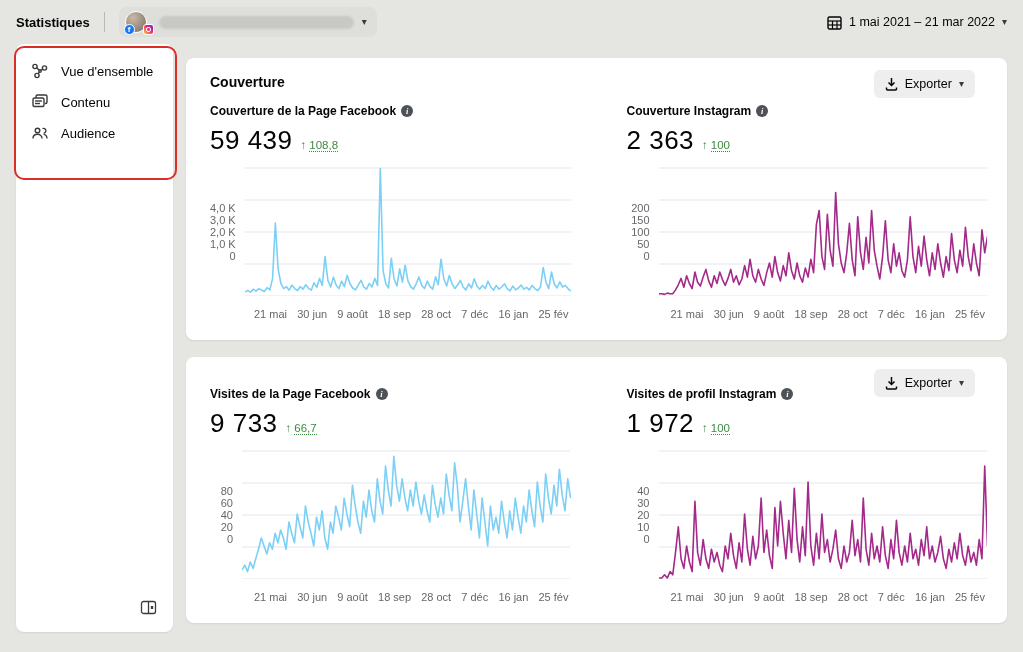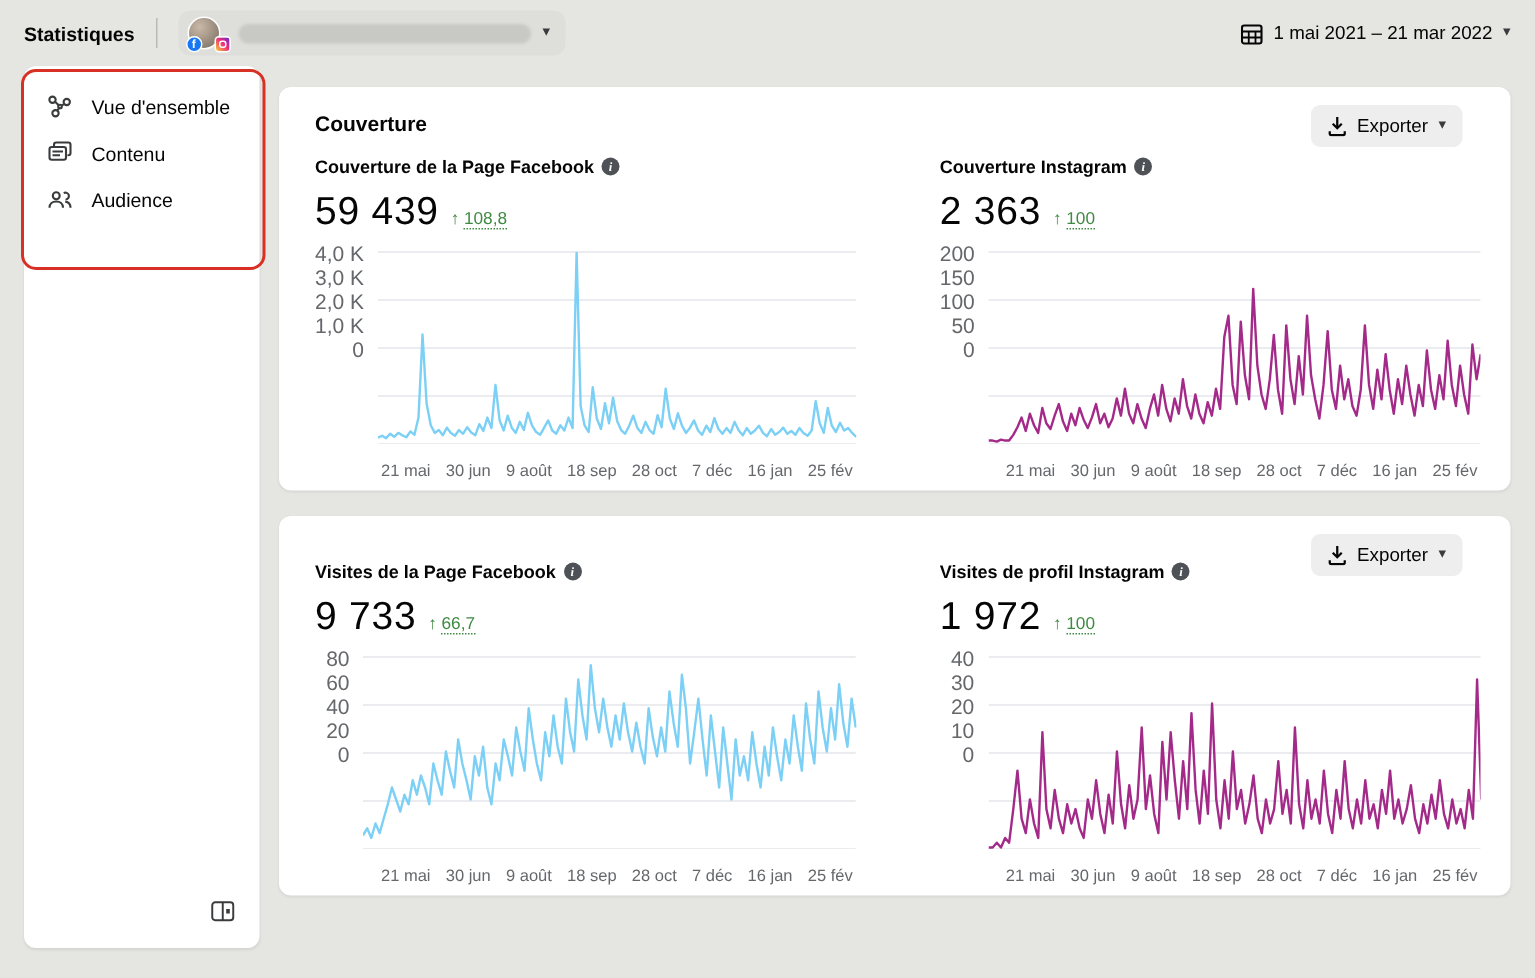--- a/index.html
+++ b/index.html
@@ -70,21 +70,21 @@
   .sidebar-collapse {
     position:absolute; right:14px; bottom:14px; width:22px; height:22px;
     display:flex; align-items:center; justify-content:center; cursor:pointer;
     border-radius:4px;
   }
 
   
   .main { flex:1; display:flex; flex-direction:column; gap:17px; padding-top:14px; }
   .card {
     background:#fff; border-radius:8px; box-shadow:0 1px 2px rgba(0,0,0,.08);
-    padding:16px 20px 7px 24px; position:relative;
+    padding:16px 20px 20px 24px; position:relative;
   }
   .card-title { font-size:14px; font-weight:700; }
   .export-btn {
     position:absolute; top:12px; right:32px; height:28px;
     display:flex; align-items:center; gap:7px; background:#eeeeee;
     border:none; border-radius:6px; padding:0 11px; font-size:12.5px;
     font-family:inherit; color:#050505; cursor:pointer; font-weight:500;
   }
   .charts-row { display:flex; gap:56px; margin-top:14px; }
   .chart-col { flex:1; min-width:0; }
@@ -94,23 +94,23 @@
     font-size:8.5px; font-style:italic; font-weight:700; font-family:"Liberation Serif",serif;
     display:inline-flex; align-items:center; justify-content:center; cursor:pointer;
   }
   .metric { display:flex; align-items:baseline; gap:8px; margin:7px 0 10px; }
   .metric-value { font-size:26px; font-weight:500; letter-spacing:.5px; }
   .metric-delta { color:#3e8a42; font-size:11.5px; display:flex; align-items:baseline; gap:3px; }
   .metric-delta .dval { border-bottom:1px dotted #3e8a42; cursor:pointer; }
 
   .plot { display:flex; }
   .ylabels {
-    display:flex; flex-direction:column; justify-content:flex-start;
+    display:flex; flex-direction:column; justify-content:center;
     height:141px; margin-top:-5px; padding-right:9px; text-align:right;
-    font-size:14px; color:#65676b; min-width:32px;
+    font-size:11px; color:#65676b; min-width:32px;
   }
   .plot svg { flex:1; height:130px; display:block; }
   .grid line { stroke:#e4e6eb; stroke-width:1; }
   .xlabels {
     display:flex; justify-content:space-between; padding:6px 2px 0 44px;
     font-size:11px; color:#65676b;
   }
 </style>
 </head>
 <body>

